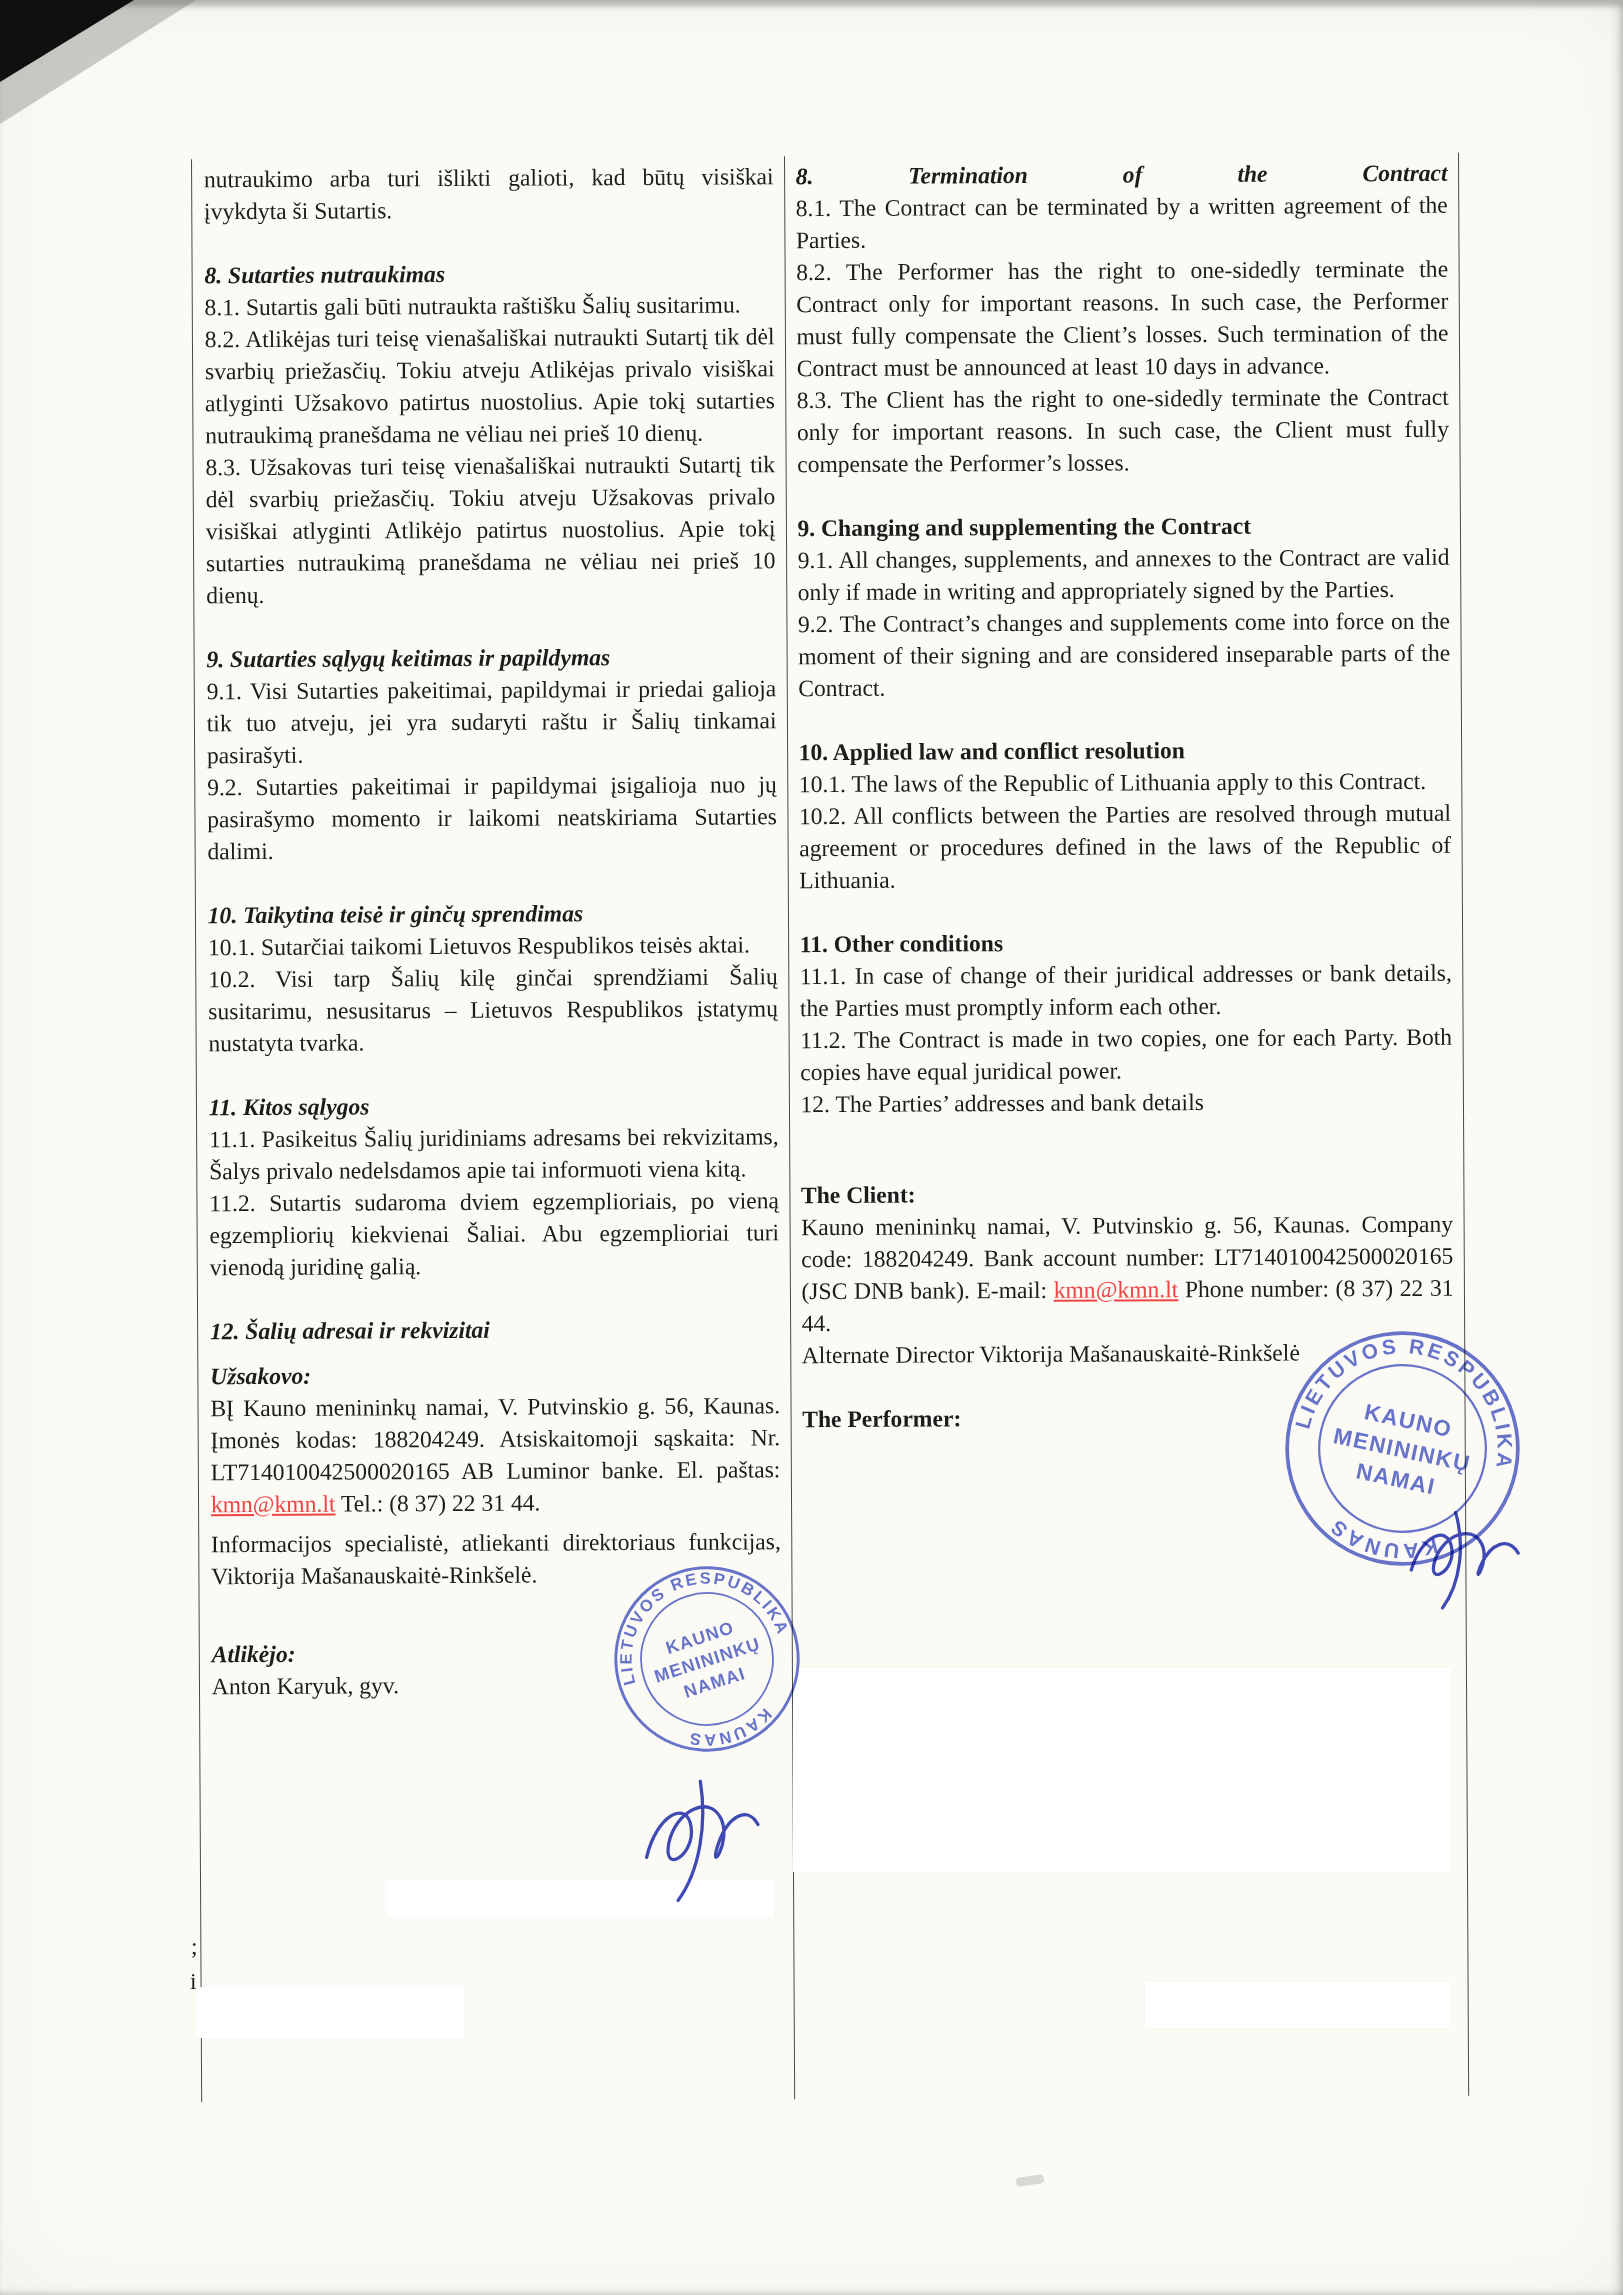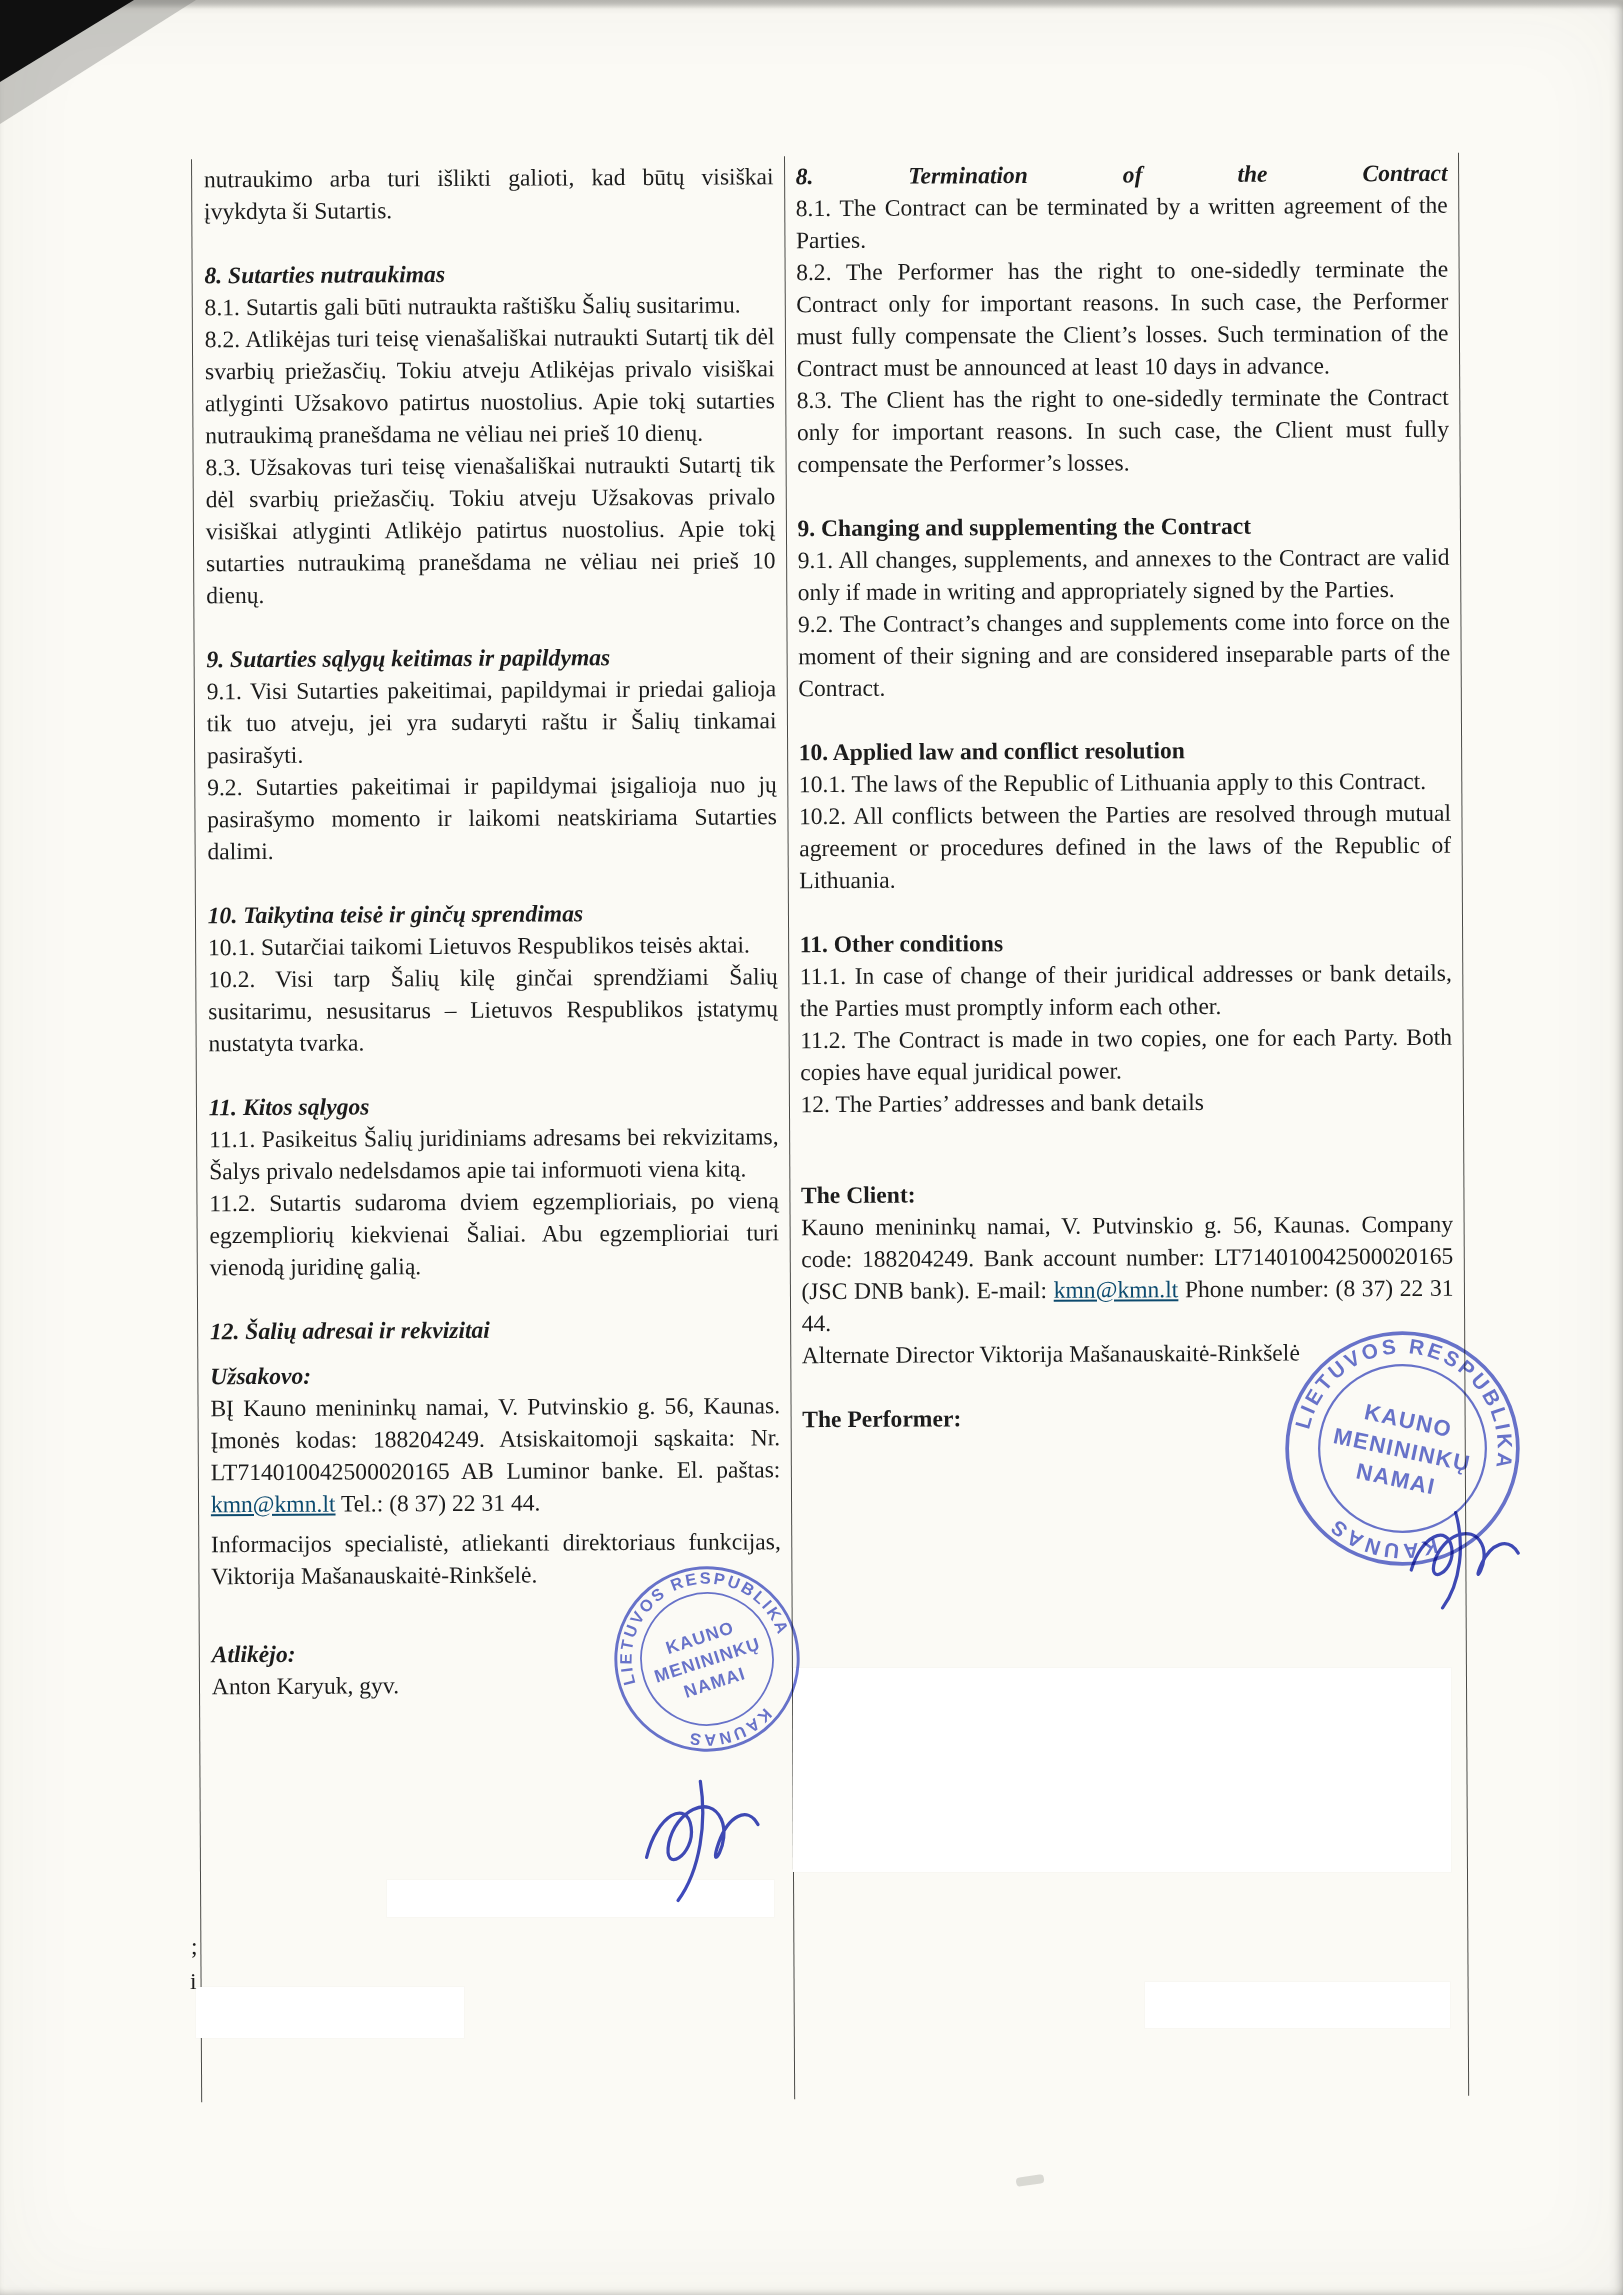--- a/index.html
+++ b/index.html
@@ -26,21 +26,21 @@
   .cell.lt { width:593px; padding:3.9px 10.5px 0 11.8px; }
   .cell.en { width:675px; padding:3.9px 10.5px 0 10.5px; border-right:1.3px solid #4b4b48; }
 
   .b { font-size:23.6px; line-height:32px; text-align:justify; hyphens:none; }
   .hi { font-size:23.6px; line-height:32px; font-weight:bold; font-style:italic; margin-top:32px; }
   .hb { font-size:23.6px; line-height:32px; font-weight:bold; margin-top:32px; }
   .hb.spread { font-style:italic; margin-top:0; text-align:justify; text-align-last:justify; }
   .label-it { font-size:23.6px; line-height:32px; font-weight:bold; font-style:italic; }
   .mt20 { margin-top:13px; } .mt12 { margin-top:7.9px; }
   .mt49 { margin-top:32px; } .mt70 { margin-top:46px; } .mt90 { margin-top:59px; }
-  a.email { color:#0c4a6e; text-decoration:underline; }
+  a.email { color:#ef4444; text-decoration:underline; }
 
   .stamp { position:absolute; opacity:.78; mix-blend-mode:multiply; }
   .s-ring { fill:none; stroke-width:5; }
   .s-ring.thin { stroke-width:3; }
   .s-arc { font-family:"Liberation Sans", sans-serif; font-size:28px; font-weight:bold; letter-spacing:4px; }
   .s-center { font-family:"Liberation Sans", sans-serif; font-size:30px; font-weight:bold; letter-spacing:2px; text-anchor:middle; }
   .sig { position:absolute; mix-blend-mode:multiply; opacity:.9; }
   .sig path { fill:none; stroke-width:5; stroke-linecap:round; }
 
   .redact { position:absolute; background:#ffffff; box-shadow:0 0 0 0.7px rgba(0,0,0,.02); }

